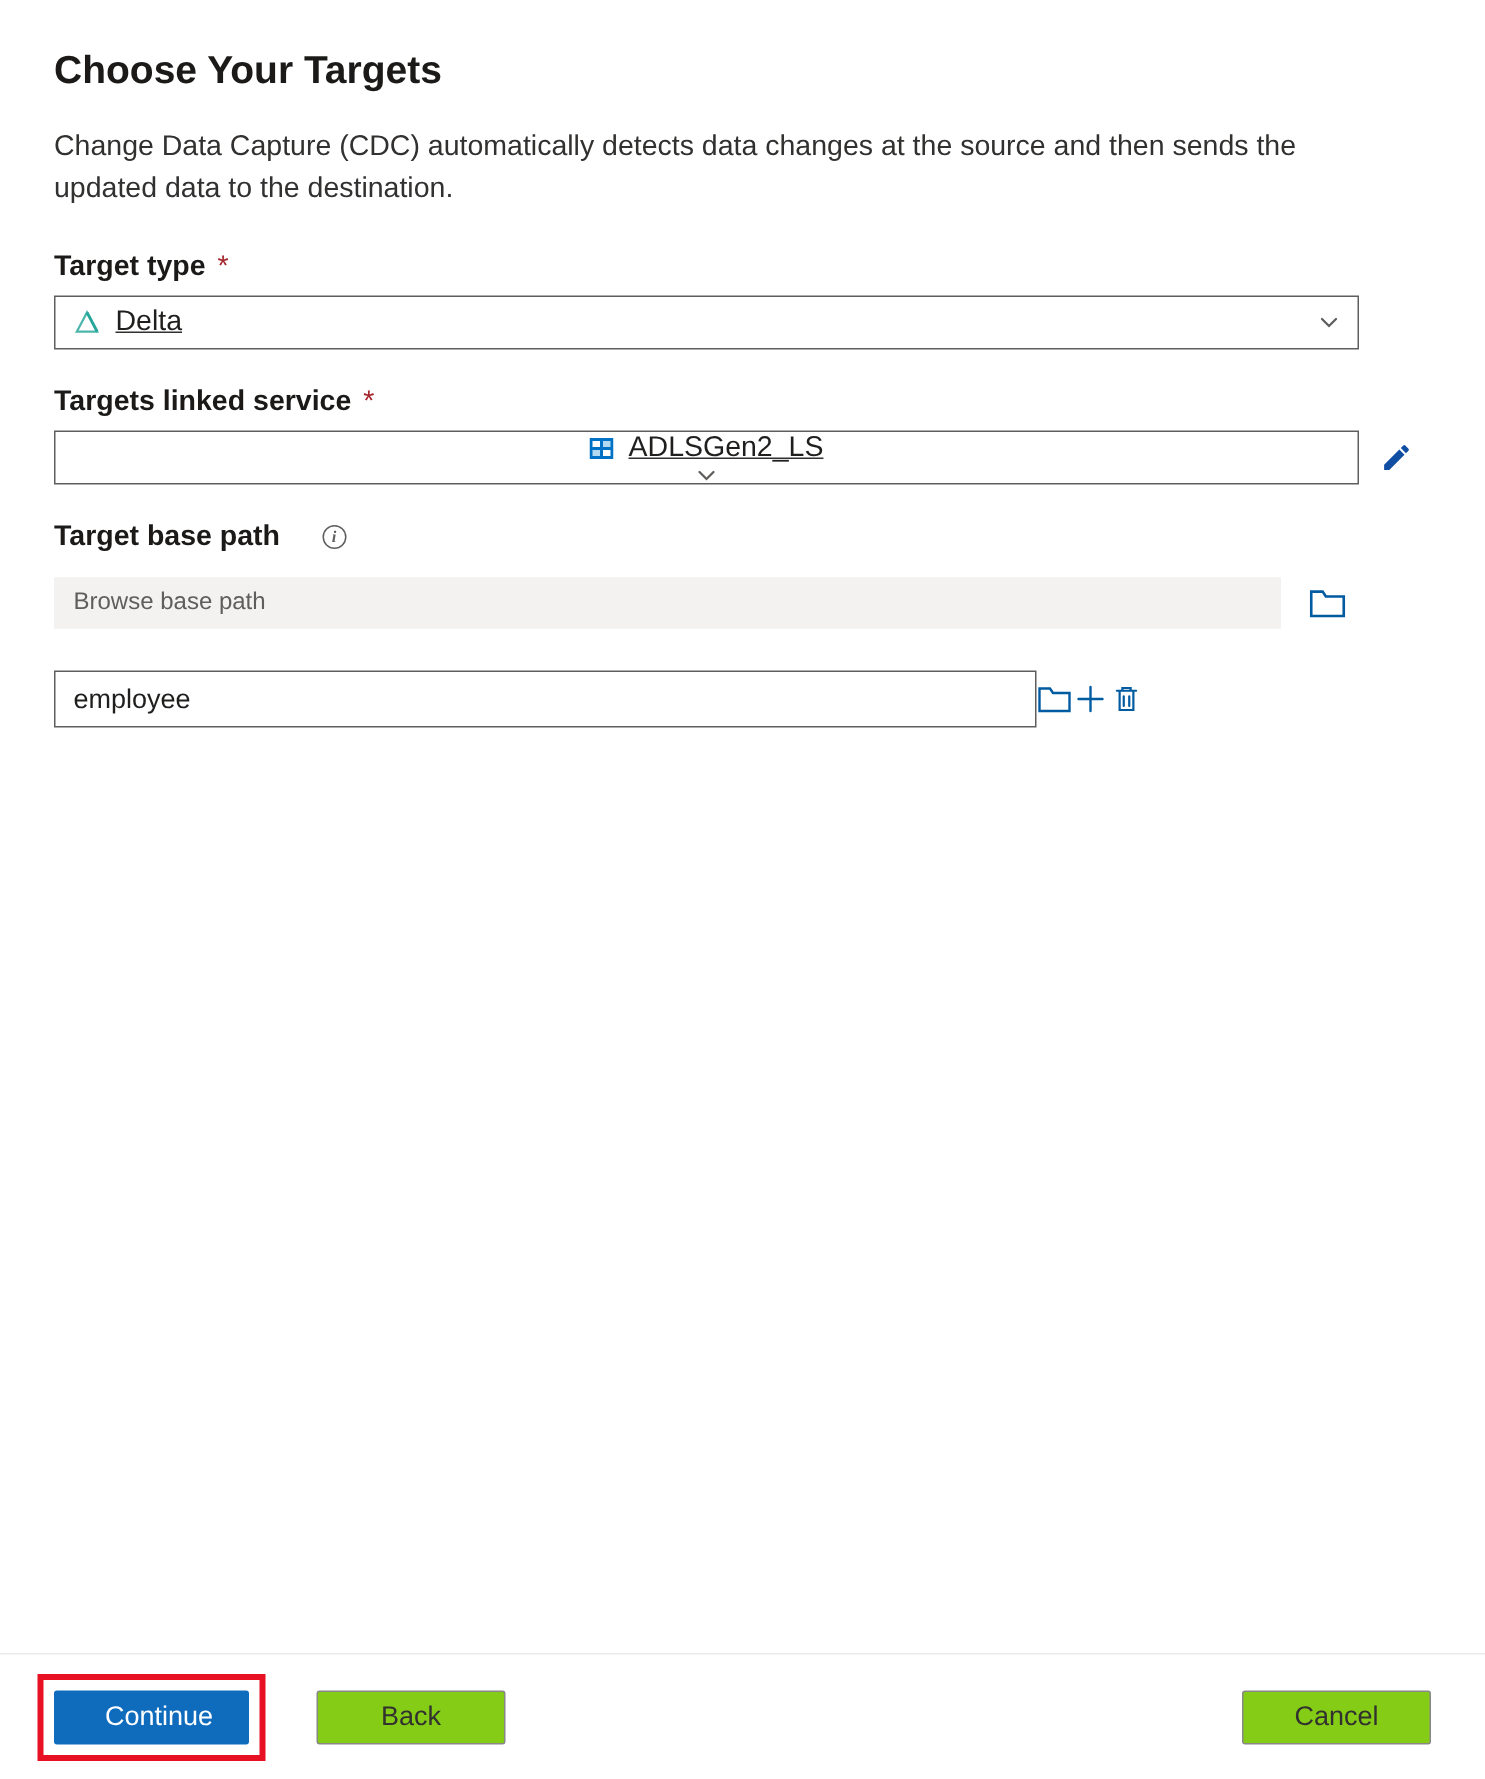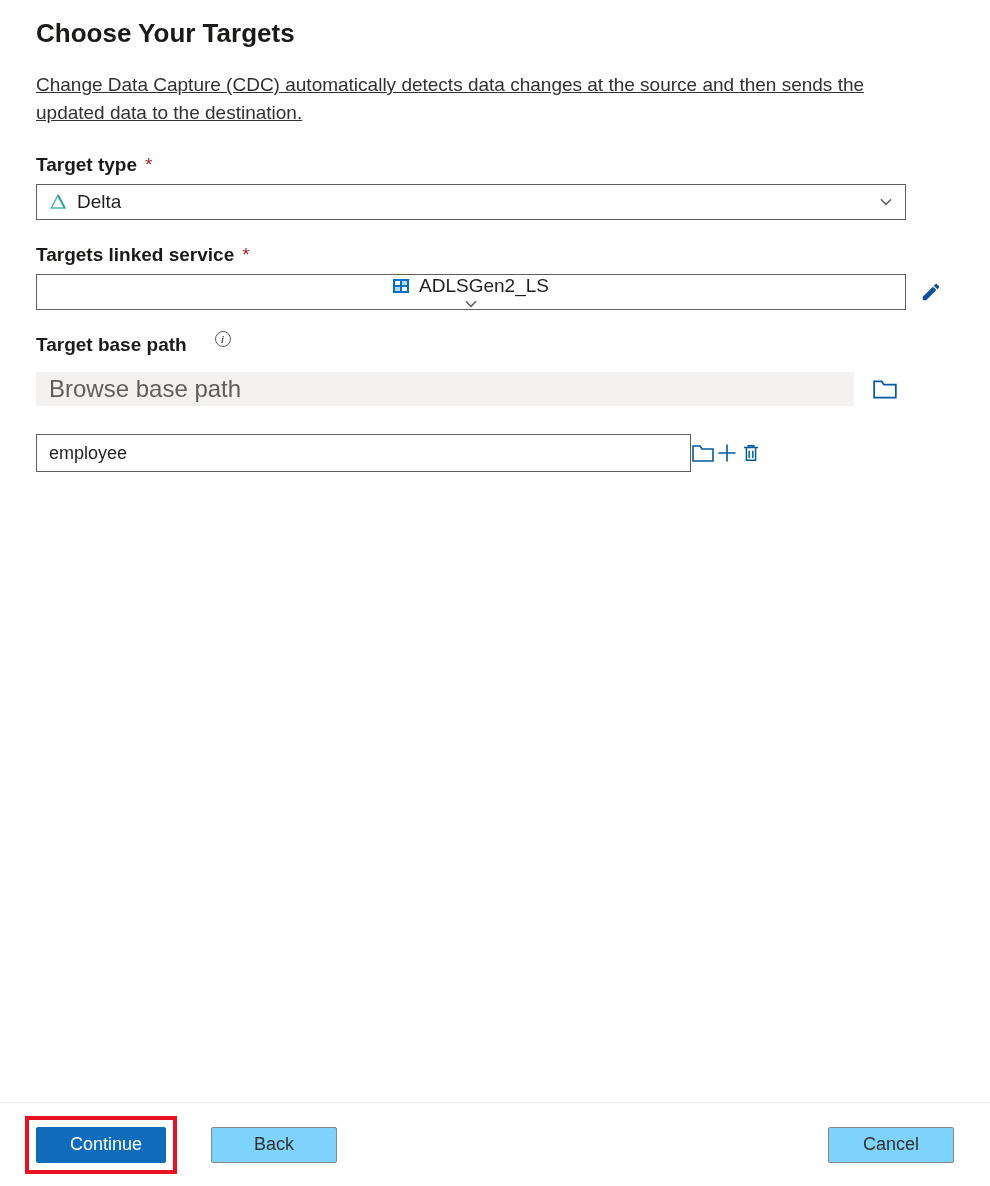--- a/index.html
+++ b/index.html
@@ -10,45 +10,45 @@
     body {
       font-family: "Segoe UI", -apple-system, BlinkMacSystemFont, sans-serif;
       background: #ffffff;
       color: #323130;
       width: 990px;
       height: 1186px;
       position: relative;
     }
     .content {
       padding: 18px 16px 0 36px;
+      margin-top: 13px;
     }
     h1.page-title {
       font-size: 26px;
       font-weight: 600;
       color: #1b1a19;
       margin-bottom: 22px;
     }
     p.description {
       font-size: 19px;
       color: #323130;
       line-height: 1.45;
       margin-bottom: 28px;
       max-width: 890px;
-      text-decoration: underline;
     }
     .field-group {
       margin-bottom: 24px;
     }
     .field-label {
       font-size: 19px;
       font-weight: 600;
       color: #1b1a19;
       margin-bottom: 8px;
       display: inline-flex;
-      align-items: flex-start;
+      align-items: flex-end;
       gap: 6px;
     }
     .required-star {
       color: #a4262c;
       font-weight: 400;
       margin-left: 2px;
     }
     .select-row {
       display: flex;
       align-items: center;
@@ -63,20 +63,21 @@
       height: 36px;
       padding: 0 12px;
       background: #ffffff;
       cursor: pointer;
       max-width: 870px;
     }
     .select-box-left {
       display: flex;
       align-items: center;
       gap: 10px;
+      text-decoration: underline;
     }
     .select-value {
       font-size: 19px;
       color: #201f1e;
     }
     .chevron-icon {
       width: 14px;
       height: 14px;
       display: inline-block;
     }
@@ -118,21 +119,21 @@
       gap: 18px;
       margin-top: 8px;
       margin-bottom: 28px;
     }
     .base-path-input {
       flex: 0 0 818px;
       height: 34px;
       background: #f3f2f1;
       border: 1px solid #f3f2f1;
       padding: 0 12px;
-      font-size: 24px;
+      font-size: 16px;
       color: #605e5c;
       font-family: inherit;
       outline: none;
     }
     .base-path-input::placeholder {
       color: #605e5c;
     }
     .folder-icon-btn {
       width: 26px;
       height: 22px;
@@ -195,21 +196,21 @@
       justify-content: center;
     }
     .btn-primary {
       background: #0f6cbd;
       color: #ffffff;
       border: 1px solid #0f6cbd;
       min-width: 130px;
       padding-left: 30px;
     }
     .btn-secondary {
-      background: #7dd3fc;
+      background: #84cc16;
       color: #323130;
       border: 1px solid #8a8886;
       min-width: 126px;
     }
     .footer-left {
       display: flex;
       align-items: center;
       gap: 34px;
     }
     .footer-spacer {

